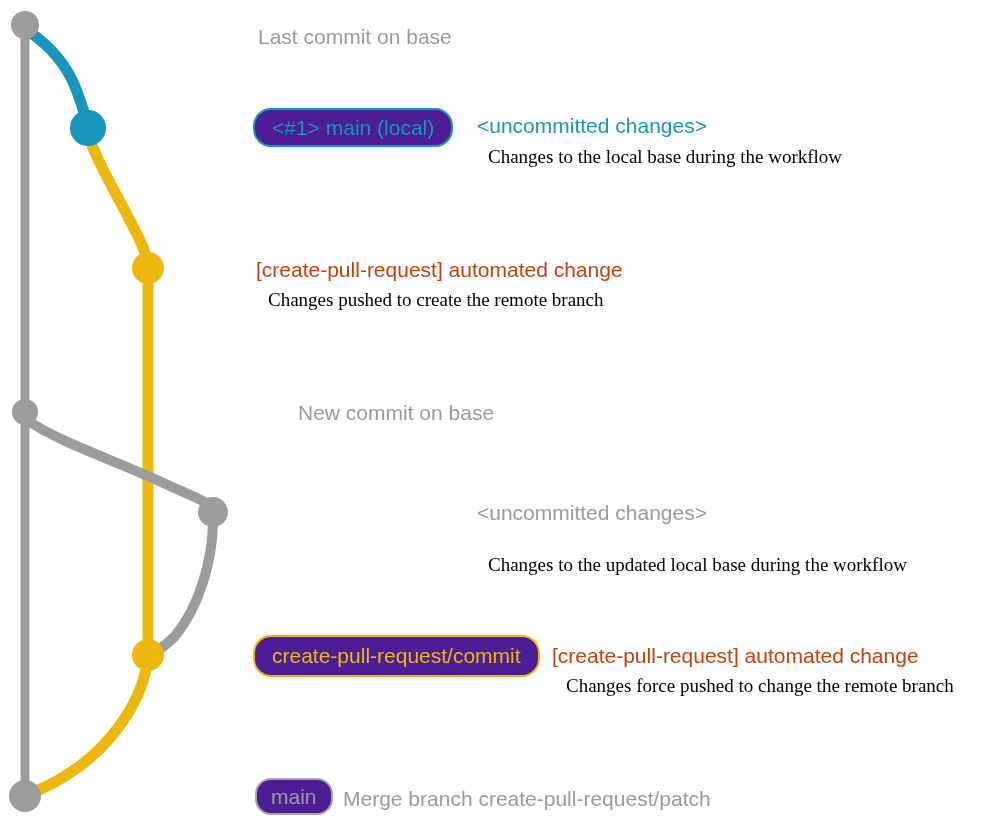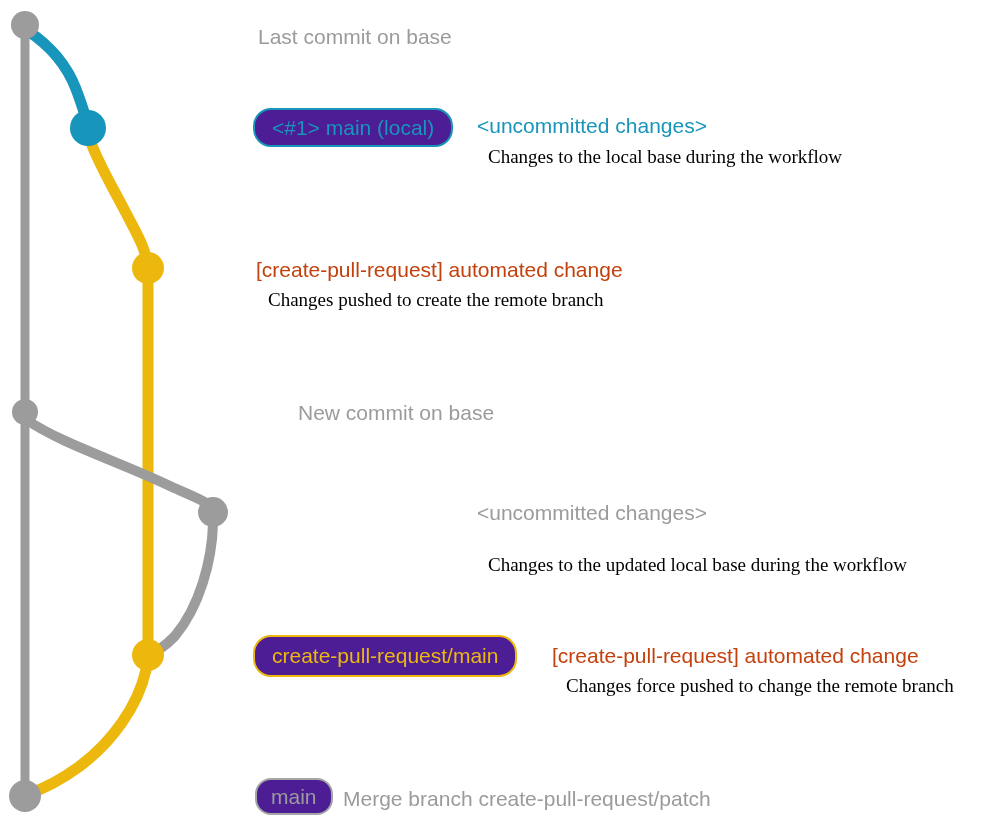--- a/index.html
+++ b/index.html
@@ -83,20 +83,20 @@
   <div class="desc" style="left:488px;top:146px;">Changes to the local base during the workflow</div>
 
   <div class="label c-yellow" style="left:256px;top:257px;">[create-pull-request] automated change</div>
   <div class="desc" style="left:268px;top:289px;">Changes pushed to create the remote branch</div>
 
   <div class="label c-gray" style="left:258px;top:400px;margin-left:40px;">New commit on base</div>
 
   <div class="label c-gray" style="left:477px;top:500px;">&lt;uncommitted changes&gt;</div>
   <div class="desc" style="left:488px;top:554px;">Changes to the updated local base during the workflow</div>
 
-  <div class="badge b-yellow" style="left:253px;top:635px;">create-pull-request/main</div>
+  <div class="badge b-yellow" style="left:253px;top:635px;">create-pull-request/commit</div>
   <div class="label c-yellow" style="left:552px;top:643px;">[create-pull-request] automated change</div>
   <div class="desc" style="left:566px;top:675px;">Changes force pushed to change the remote branch</div>
 
   <div class="badge b-gray b-main" style="left:255px;top:778px;">main</div>
   <div class="label c-gray" style="left:343px;top:786px;">Merge branch create-pull-request/patch</div>
 
 </div>
 
 </body></html>

